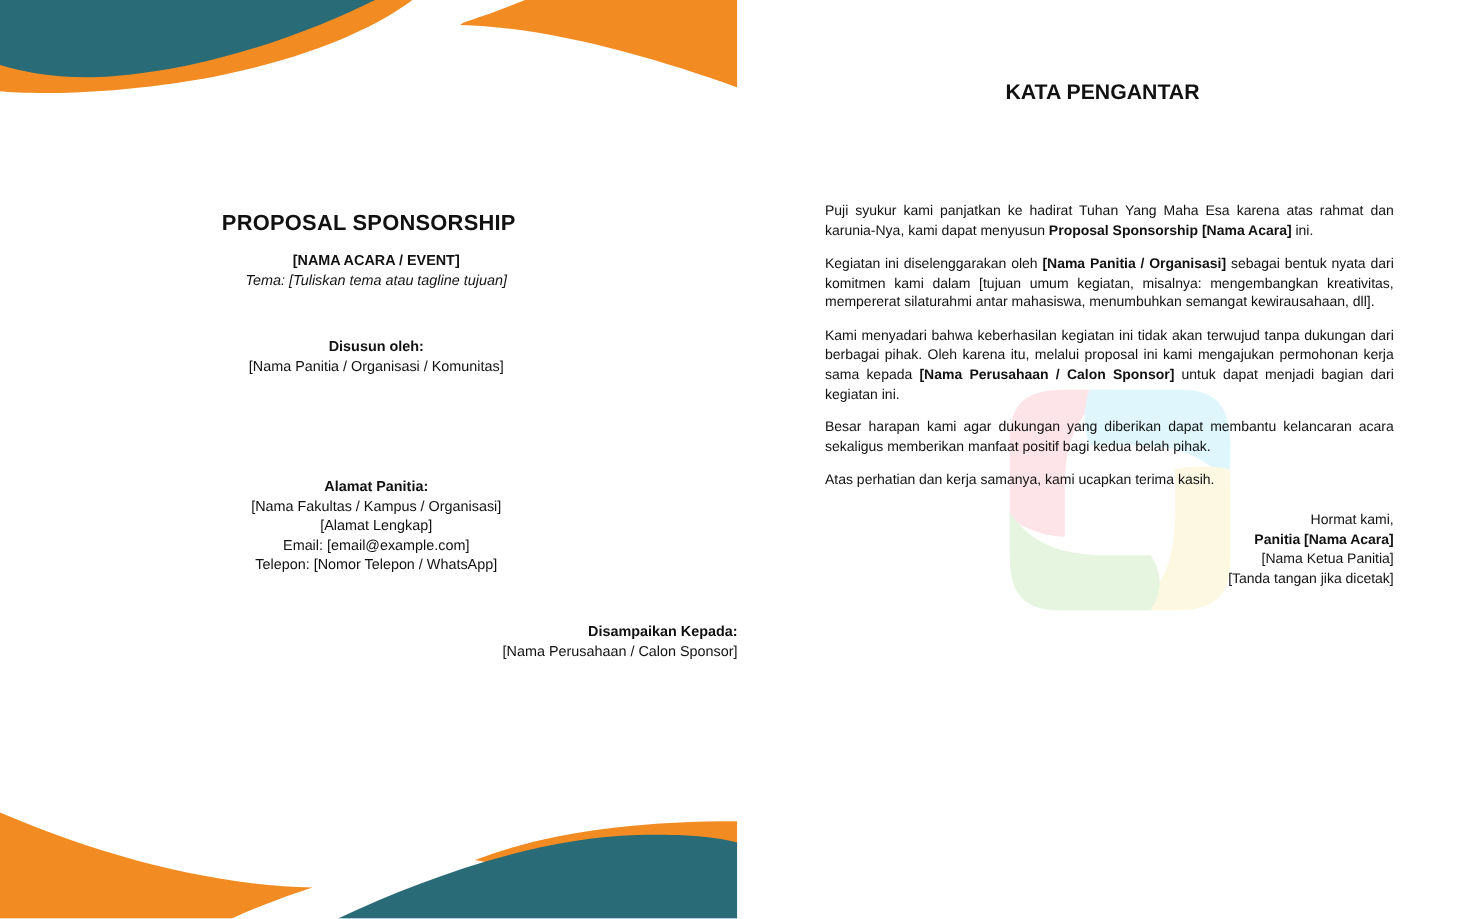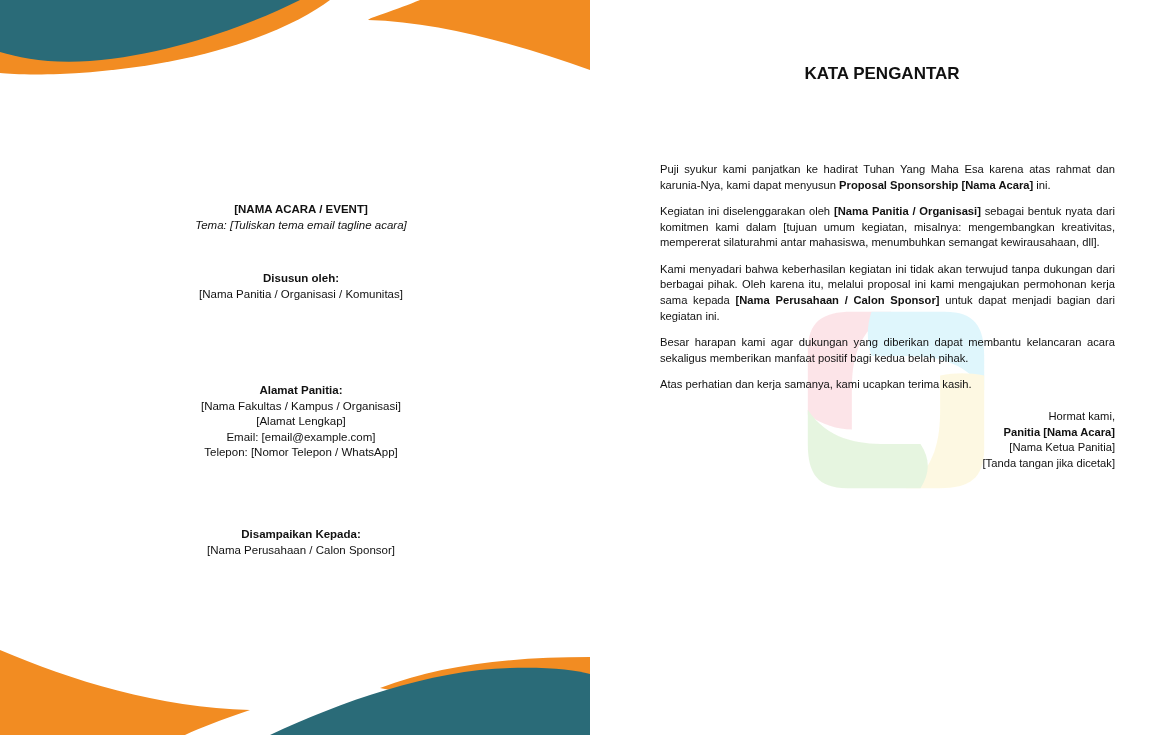--- a/index.html
+++ b/index.html
@@ -25,21 +25,21 @@
       top: 168px; font-size: 17.5px; font-weight: bold; letter-spacing: 0.2px;
     }
     .cover-line { font-size: 11.5px; line-height: 15.5px; padding-left: 12px; }
     .b { font-weight: bold; }
     .i { font-style: italic; }
 
     .blk-event { top: 202px; }
     .blk-by { top: 271px; }
     .blk-date { top: 314px; }
     .blk-addr { top: 383px; }
-    .blk-to { top: 527px; }
+    .blk-to { top: 499px; text-align: right; }
 
     
     .kp-title {
       position: absolute; left: 0; width: 584px; top: 64px; text-align: center;
       font-size: 17px; font-weight: bold;
     }
     .kp-body {
       position: absolute; left: 70px; width: 455px; top: 123px;
       font-size: 11.2px; line-height: 15.7px; text-align: justify; margin-top: 39px;
     }
@@ -66,24 +66,25 @@
 
   <svg class="wave wave-bottom" viewBox="0 0 590 105" preserveAspectRatio="none">
 
     <path d="M0,20 C70,50 160,78 250,80 C220,90 200,98 185,105 L0,105 Z" fill="#f28c22"></path>
 
     <path d="M380,58 C440,35 510,27 590,27 L590,50 C520,40 450,45 390,60 Z" fill="#f28c22"></path>
 
     <path d="M270,105 C340,72 430,40 510,38 C550,37 575,40 590,44 L590,105 Z" fill="#2a6b78"></path>
   </svg>
 
+  <div class="cover cover-title">PROPOSAL SPONSORSHIP</div>
 
   <div class="cover blk-event">
     <div class="cover-line b">[NAMA ACARA / EVENT]</div>
-    <div class="cover-line i">Tema: [Tuliskan tema email tagline acara]</div>
+    <div class="cover-line i">Tema: [Tuliskan tema atau tagline tujuan]</div>
   </div>
 
   <div class="cover blk-by">
     <div class="cover-line b">Disusun oleh:</div>
     <div class="cover-line">[Nama Panitia / Organisasi / Komunitas]</div>
   </div>
 
 
   <div class="cover blk-addr">
     <div class="cover-line b">Alamat Panitia:</div>

